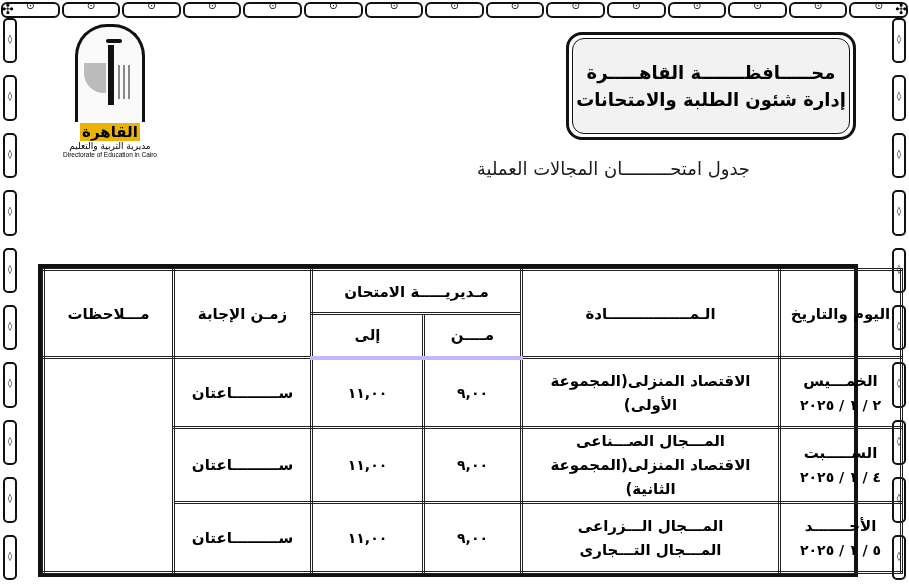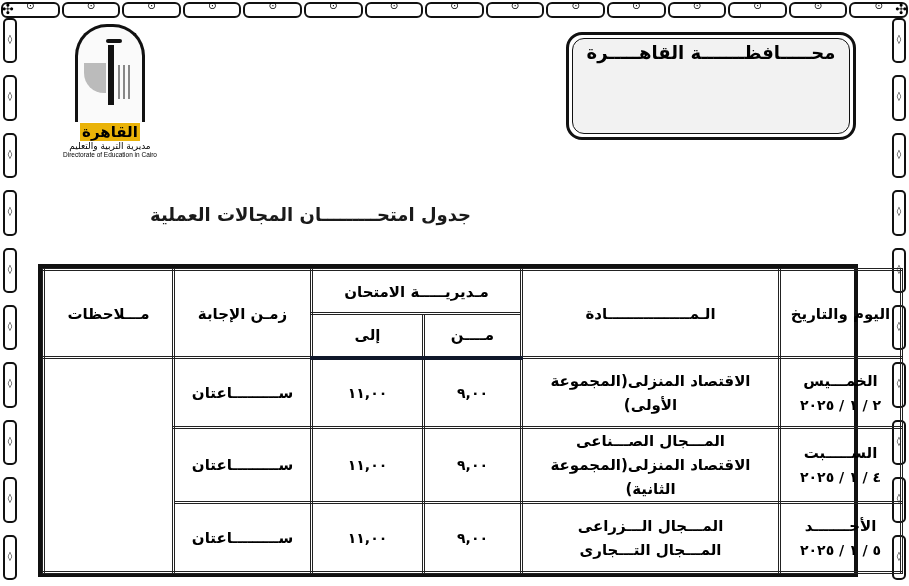--- a/index.html
+++ b/index.html
@@ -24,33 +24,33 @@
   .logo-arch .flag { position:absolute; left:28px; top:12px; width:16px; height:4px; background:#111; border-radius:2px; }
   .logo-arch .bars { position:absolute; left:40px; top:38px; width:12px; height:34px;
     background:repeating-linear-gradient(90deg,#888 0 2px,transparent 2px 5px); }
   .logo-arch .wing { position:absolute; left:6px; top:36px; width:22px; height:30px; background:#bbb; border-radius:0 0 0 20px; }
   .logo-word { font-family:"DejaVu Sans", sans-serif; font-weight:bold; font-size:15px; direction:rtl; margin-top:-22px; position:relative; background:#eab308; display:inline-block; padding:0 2px; }
   .logo-ar { font-size:9px; direction:rtl; }
   .logo-en { font-size:6.5px; font-family:"Liberation Sans", sans-serif; }
 
   
   .hbox { position:absolute; left:566px; top:32px; width:290px; height:108px; border:3px solid #111; border-radius:16px; padding:3px; box-sizing:border-box; }
-  .hbox-inner { width:100%; height:100%; border:1.5px solid #111; border-radius:12px; background:#f2f2f2; box-sizing:border-box; display:flex; flex-direction:row; justify-content:center; }
+  .hbox-inner { width:100%; height:100%; border:1.5px solid #111; border-radius:12px; background:#f2f2f2; box-sizing:border-box; display:flex; flex-direction:column; justify-content:center; }
   .hbox-line { direction:rtl; text-align:center; font-weight:bold; font-size:18px; line-height:27px; font-family:"DejaVu Sans", sans-serif; }
 
   
-  .titles { position:absolute; left:150px; top:151px; width:600px; text-align:left; direction:rtl; font-weight:bold; font-family:"DejaVu Sans", sans-serif;margin-top:46px; }
+  .titles { position:absolute; left:150px; top:151px; width:600px; text-align:right; direction:rtl; font-weight:normal; font-family:"DejaVu Sans", sans-serif; }
   .title-line { font-size:18px; line-height:36px; color:#1a1a1a; }
 
   
   .tbl { position:absolute; left:38px; top:264px; width:820px; height:313px; border:4px solid #111; box-sizing:border-box; }
   table { width:100%; height:100%; border-collapse:collapse; direction:rtl; table-layout:fixed; }
   td, th { border:3px double #222; text-align:center; vertical-align:middle; font-family:"DejaVu Sans", sans-serif; font-weight:bold; font-size:15px; padding:0; }
   .hdr-row td { font-size:15px; }
-  .thick-bottom td { border-bottom:4px solid #0f172a; }
+  .thick-bottom td { border-bottom:4px solid #c4b5fd; }
   .cell-two { line-height:24px; }
   .num { font-size:14px; letter-spacing:1px; }
 </style>
 </head>
 <body>
 
 <div class="border-top-inner">
   <div class="seg"></div>
     <div class="seg"></div>
     <div class="seg"></div>
@@ -102,20 +102,21 @@
     <div class="bars"></div>
   </div>
   <div class="logo-word">القاهرة</div>
   <div class="logo-ar">مديرية التربية والتعليم</div>
   <div class="logo-en">Directorate of Education in Cairo</div>
 </div>
 
 <div class="hbox">
   <div class="hbox-inner">
     <div class="hbox-line">محـــــافظـــــــة القاهـــــرة</div>
+    <div class="hbox-line">إدارة شئون الطلبة والامتحانات</div>
   </div>
 </div>
 
 <div class="titles">
   <div class="title-line">جدول امتحـــــــــان المجالات العملية</div>
 </div>
 
 <div class="tbl">
   <table>
     <colgroup>

